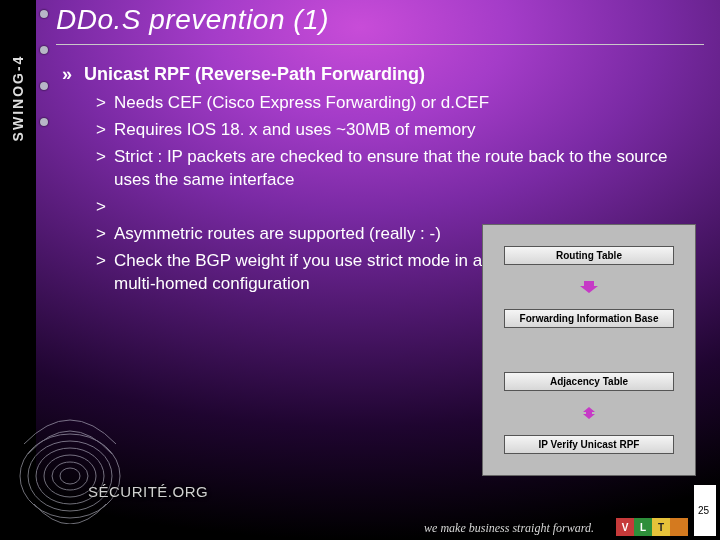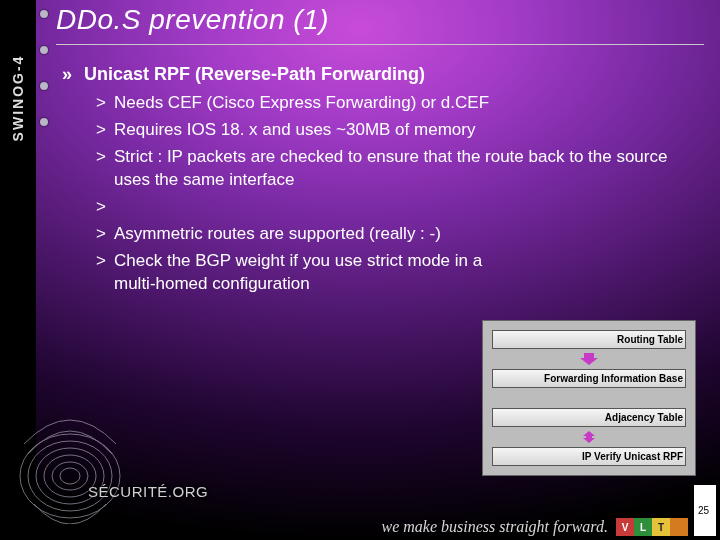--- a/index.html
+++ b/index.html
@@ -137,23 +137,23 @@
     padding: 5px 5px 5px 5px;
     box-sizing: border-box;
     font-family: Arial, sans-serif;
   }
   .dbox {
     background: linear-gradient(#f5f5f5, #d7d7d7);
     border: 1px solid #555;
     color: #000;
     font-size: 10px;
     font-weight: 700;
-    text-align: right;
+    text-align: center;
     padding: 3px 2px;
-    margin: 4px;
+    margin: 16px;
   }
   .dgap {
     height: 12px;
     position: relative;
   }
   .darrow {
     position: absolute;
     left: 50%;
     top: 50%;
     transform: translate(-50%, -50%);
@@ -188,23 +188,23 @@
     position: absolute;
     right: 4px;
     bottom: 4px;
     display: flex;
     align-items: flex-end;
     gap: 6px;
   }
   .slogan {
     font-family: Georgia, 'Times New Roman', serif;
     font-style: italic;
-    font-size: 16px;
+    font-size: 12px;
     color: #d6d6d6;
-    margin-right: 2px;
+    margin-right: 16px;
     white-space: nowrap;
   }
   .badges {
     display: flex;
     gap: 0;
   }
   .badge {
     width: 18px; height: 18px;
     display: flex; align-items: center; justify-content: center;
     font-size: 10px; font-weight: 700; color: #fff;

